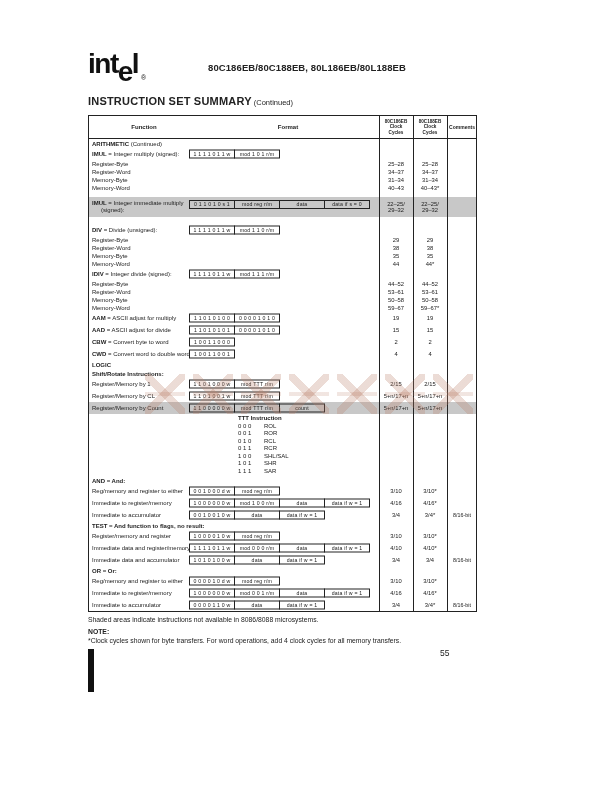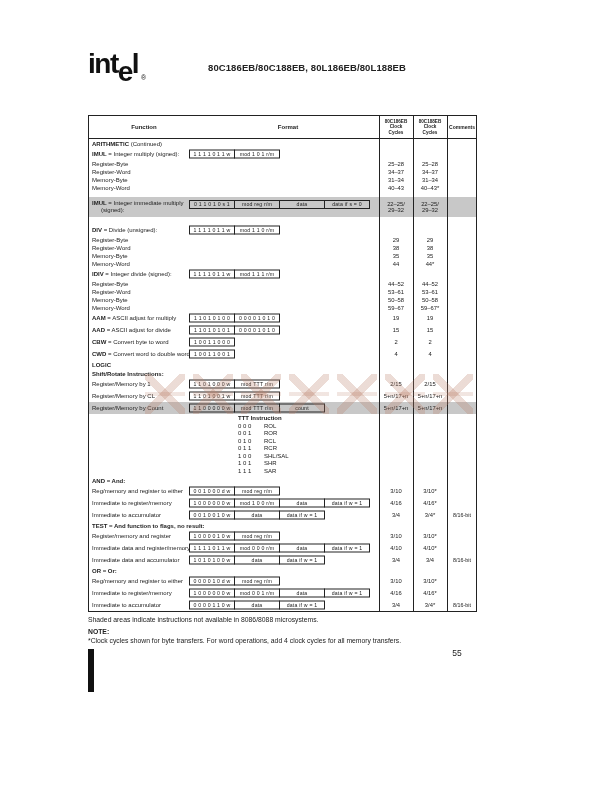--- a/index.html
+++ b/index.html
@@ -52,40 +52,41 @@
   
   .ttt{height:62px;box-sizing:border-box;padding:1px 0 0 149px;font-size:6px;line-height:7.5px;}
   .ttt .th{font-weight:bold;}
   .ttt .bits{display:inline-block;width:26px;}
 
   
   .note1{position:absolute;left:88px;top:616px;font-size:6.8px;}
   .noteL{position:absolute;left:88px;top:628px;font-size:6.8px;font-weight:bold;}
   .note2{position:absolute;left:88px;top:637px;font-size:6.8px;}
   .changebar{position:absolute;left:88px;top:649px;width:6px;height:43px;background:#111;}
-  .pageno{position:absolute;left:440px;top:648px;width:34px;text-align:center;font-size:8.5px;}
+  .pageno{position:absolute;left:440px;top:648px;width:34px;text-align:left;font-size:8.5px;}
 
   
   .wm{position:absolute;left:145px;top:374px;display:flex;gap:8px;z-index:6;pointer-events:none;}
   .wmg{width:40px;height:40px;
     background:
       linear-gradient(45deg, transparent 43%, rgba(186,128,106,0.28) 43%, rgba(186,128,106,0.28) 57%, transparent 57%),
       linear-gradient(-45deg, transparent 43%, rgba(186,128,106,0.28) 43%, rgba(186,128,106,0.28) 57%, transparent 57%),
       linear-gradient(to bottom, transparent 46%, rgba(186,128,106,0.20) 46%, rgba(186,128,106,0.20) 54%, transparent 54%);
   }
 </style>
 </head>
 <body>
 
 <div class="page">
 
   <div class="logo"><span>int</span><span class="lge">e</span><span>l</span><span class="lgr">®</span></div>
 
   <div class="hdr">80C186EB/80C188EB, 80L186EB/80L188EB</div>
 
+  <div class="title"><b>INSTRUCTION SET SUMMARY</b><span class="tc"> (Continued)</span></div>
 
   <div class="table">
     <div class="thead">
       <div class="h-fn">Function</div>
       <div class="h-fmt">Format</div>
       <div class="h-c h-c1">
         <div>80C186EB</div>
         <div>Clock</div>
         <div>Cycles</div>
       </div>

